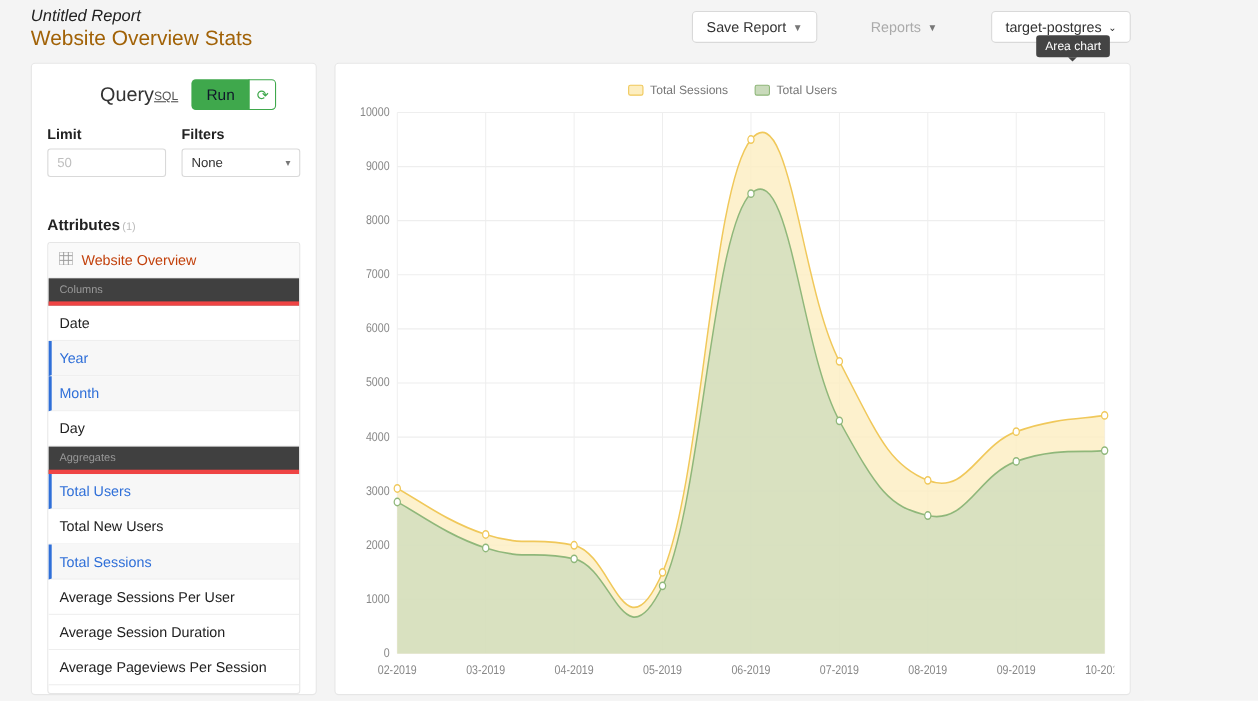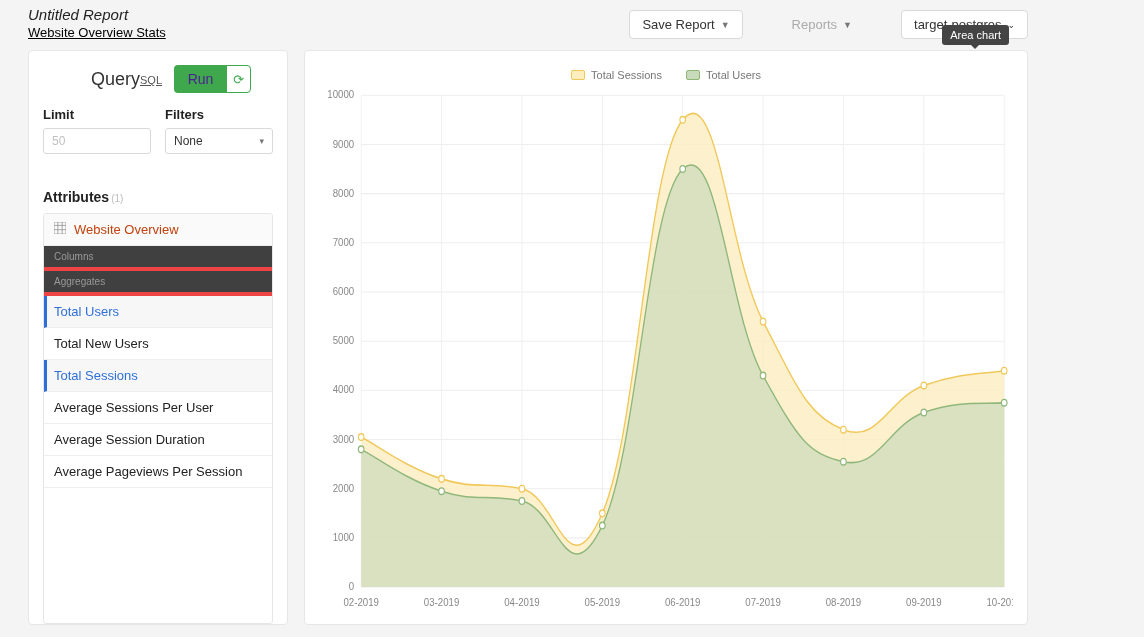--- a/index.html
+++ b/index.html
@@ -26,24 +26,23 @@
     padding: 6px 12px 10px 28px;
   }
   .title-block {}
   .title {
     font-style: italic;
     font-size: 15px;
     color: #222;
     font-weight: 500;
   }
   .subtitle {
-    font-size: 13px;
-    color: #000000;
+    font-size: 19px;
+    color: #a16207;
     margin-top: 2px;
-    text-decoration: underline;
   }
   .header-actions {
     display: flex;
     gap: 8px;
     padding-top: 4px;
   }
   .btn {
     background: #fff;
     border: 1px solid #d9d9d9;
     border-radius: 4px;
@@ -96,21 +95,21 @@
   }
   .sql-link {
     font-size: 11px;
     color: #555;
     text-decoration: underline;
     margin-right: 8px;
     cursor: pointer;
   }
   .run-btn {
     background: #3fa84c;
-    color: #4c1d95;
+    color: #0f172a;
     border: none;
     border-radius: 4px 0 0 4px;
     padding: 6px 14px;
     font-size: 14px;
     cursor: pointer;
   }
   .refresh-btn {
     background: #fff;
     border: 1px solid #3fa84c;
     color: #3fa84c;
@@ -356,20 +355,26 @@
                 <rect x="0" y="0" width="14" height="14" fill="none" stroke="#999"></rect>
                 <line x1="0" y1="4" x2="14" y2="4" stroke="#999"></line>
                 <line x1="0" y1="9" x2="14" y2="9" stroke="#999"></line>
                 <line x1="4.5" y1="0" x2="4.5" y2="14" stroke="#999"></line>
                 <line x1="9.5" y1="0" x2="9.5" y2="14" stroke="#999"></line>
               </svg>
           </span>
           <span>Website Overview</span>
         </div>
         <div class="subhead">Columns</div>
+        <div id="columns-list">
+            <div class="attr-item">Date</div>
+            <div class="attr-item selected">Year</div>
+            <div class="attr-item selected">Month</div>
+            <div class="attr-item">Day</div>
+          </div>
         <div class="subhead">Aggregates</div>
         <div id="aggregates-list">
             <div class="attr-item selected">Total Users</div>
             <div class="attr-item">Total New Users</div>
             <div class="attr-item selected">Total Sessions</div>
             <div class="attr-item">Average Sessions Per User</div>
             <div class="attr-item">Average Session Duration</div>
             <div class="attr-item">Average Pageviews Per Session</div>
           </div>
       </div>

